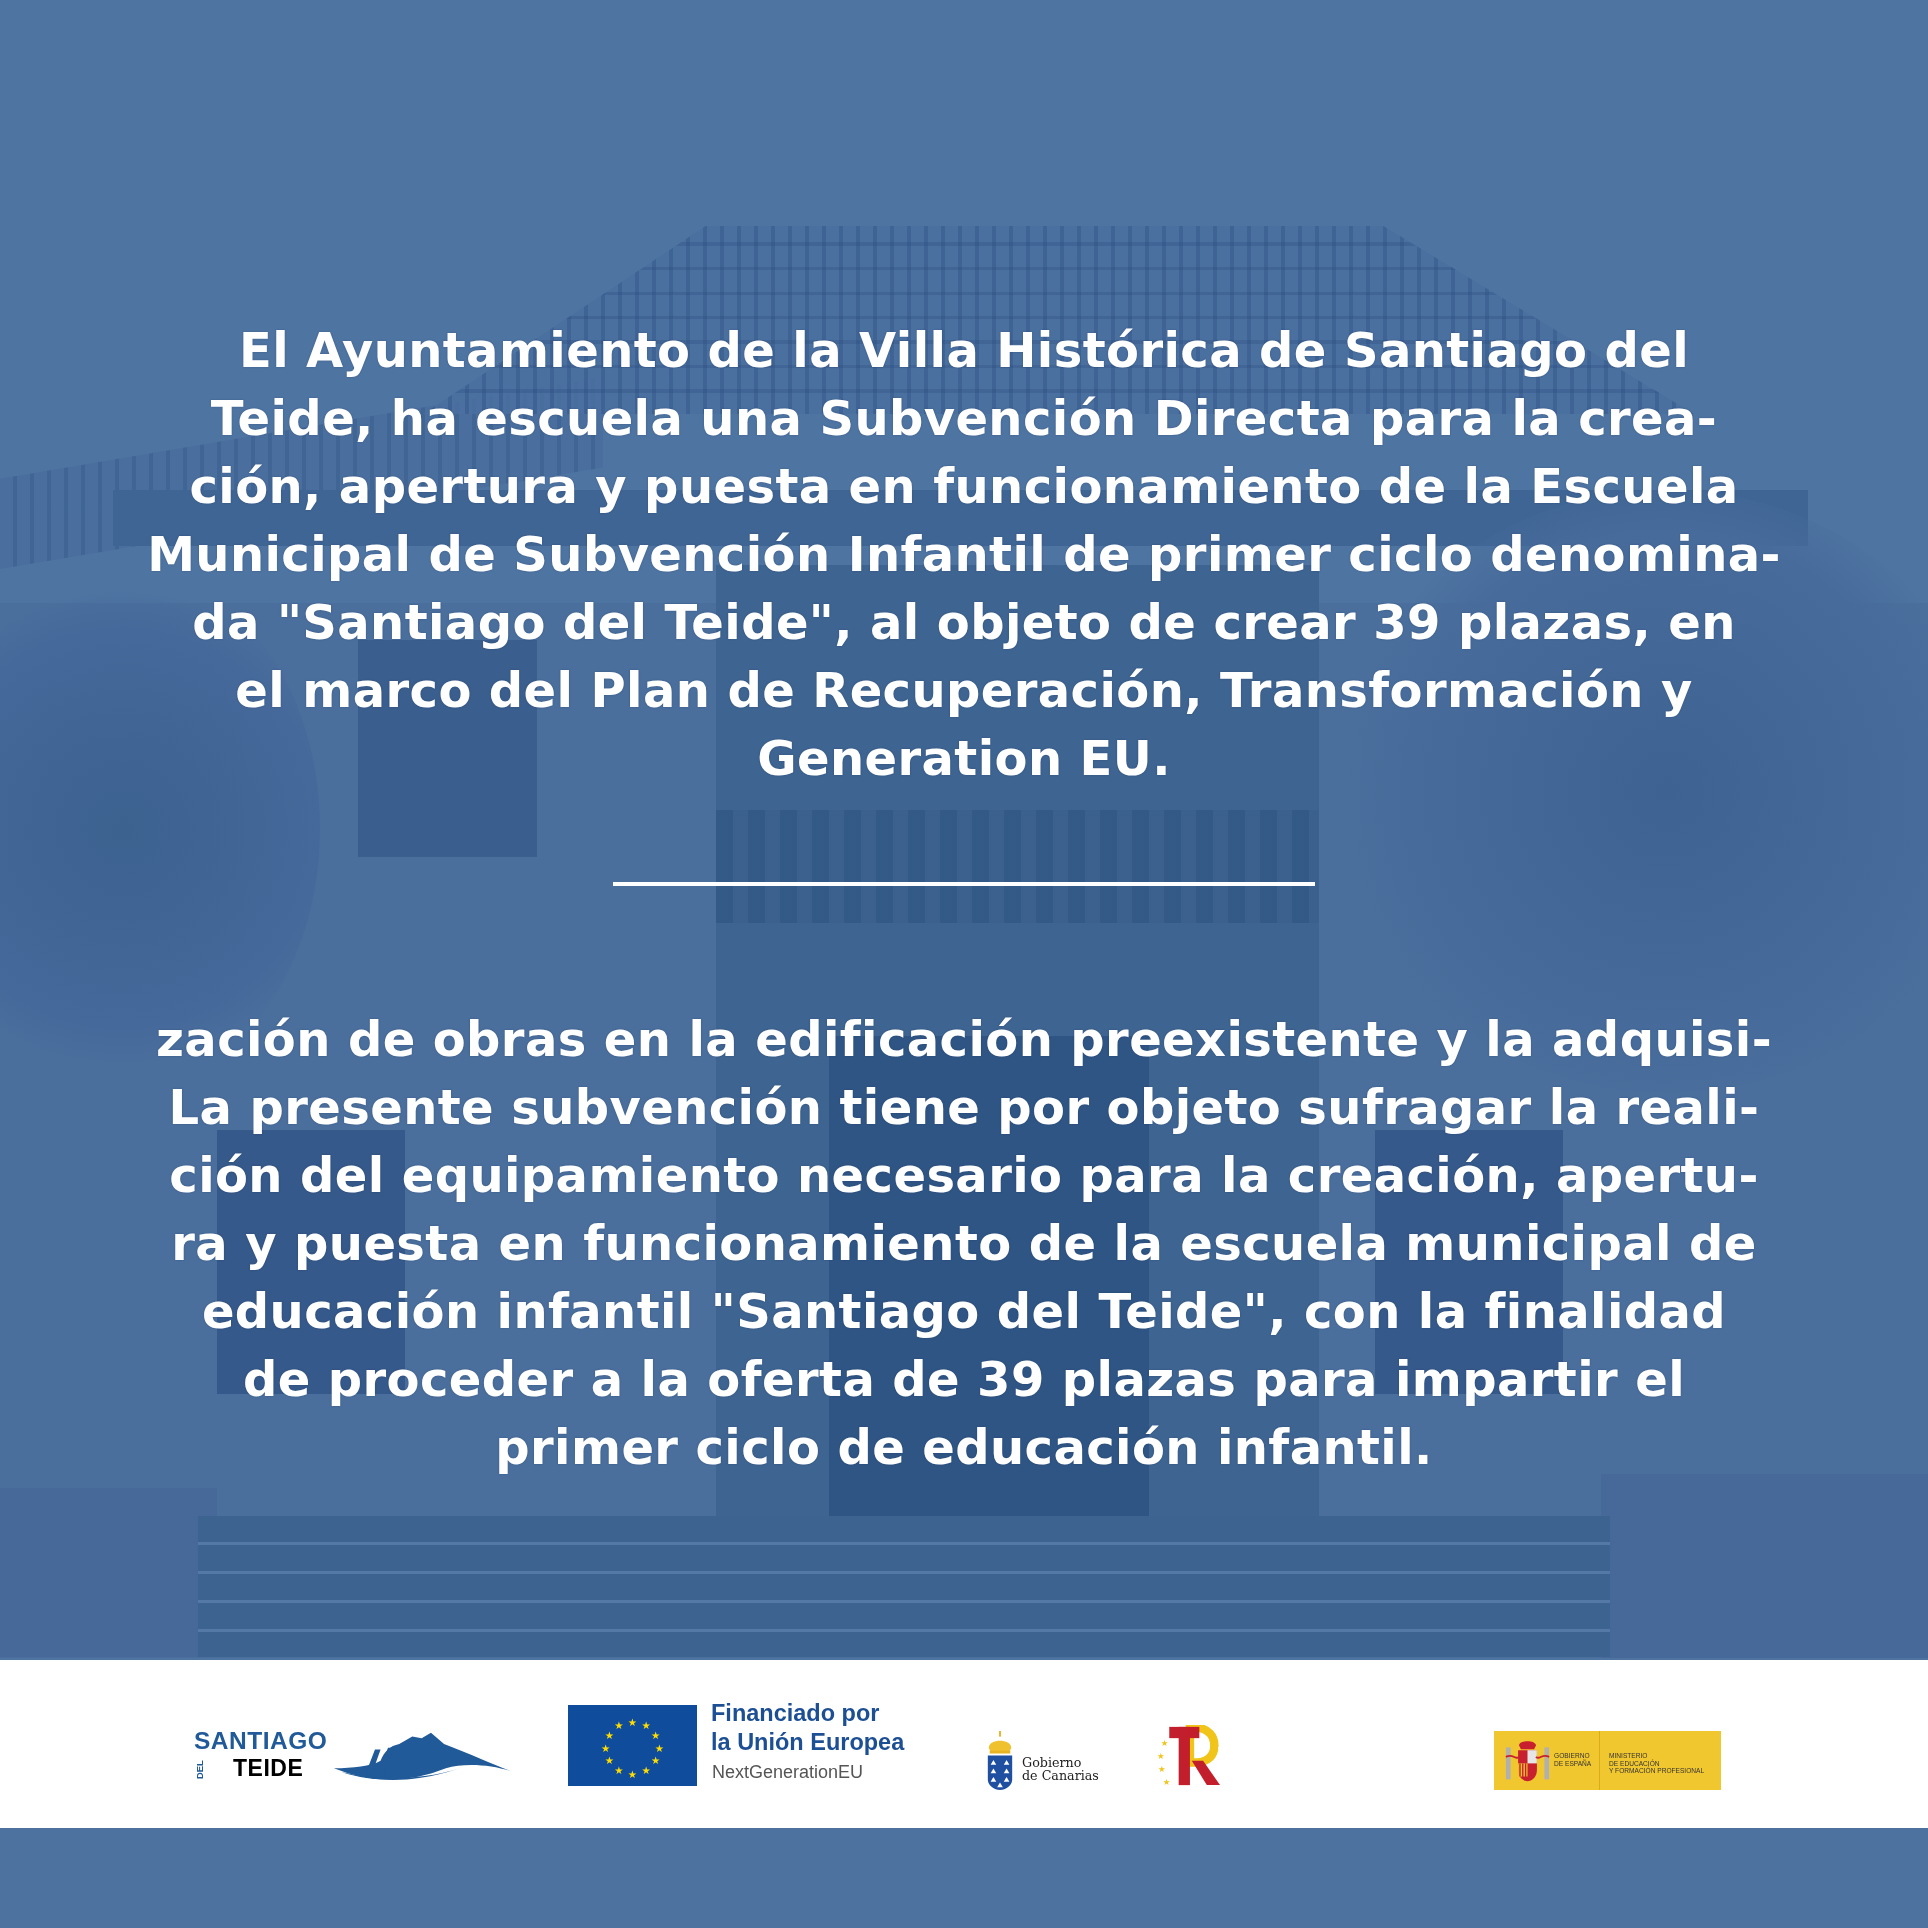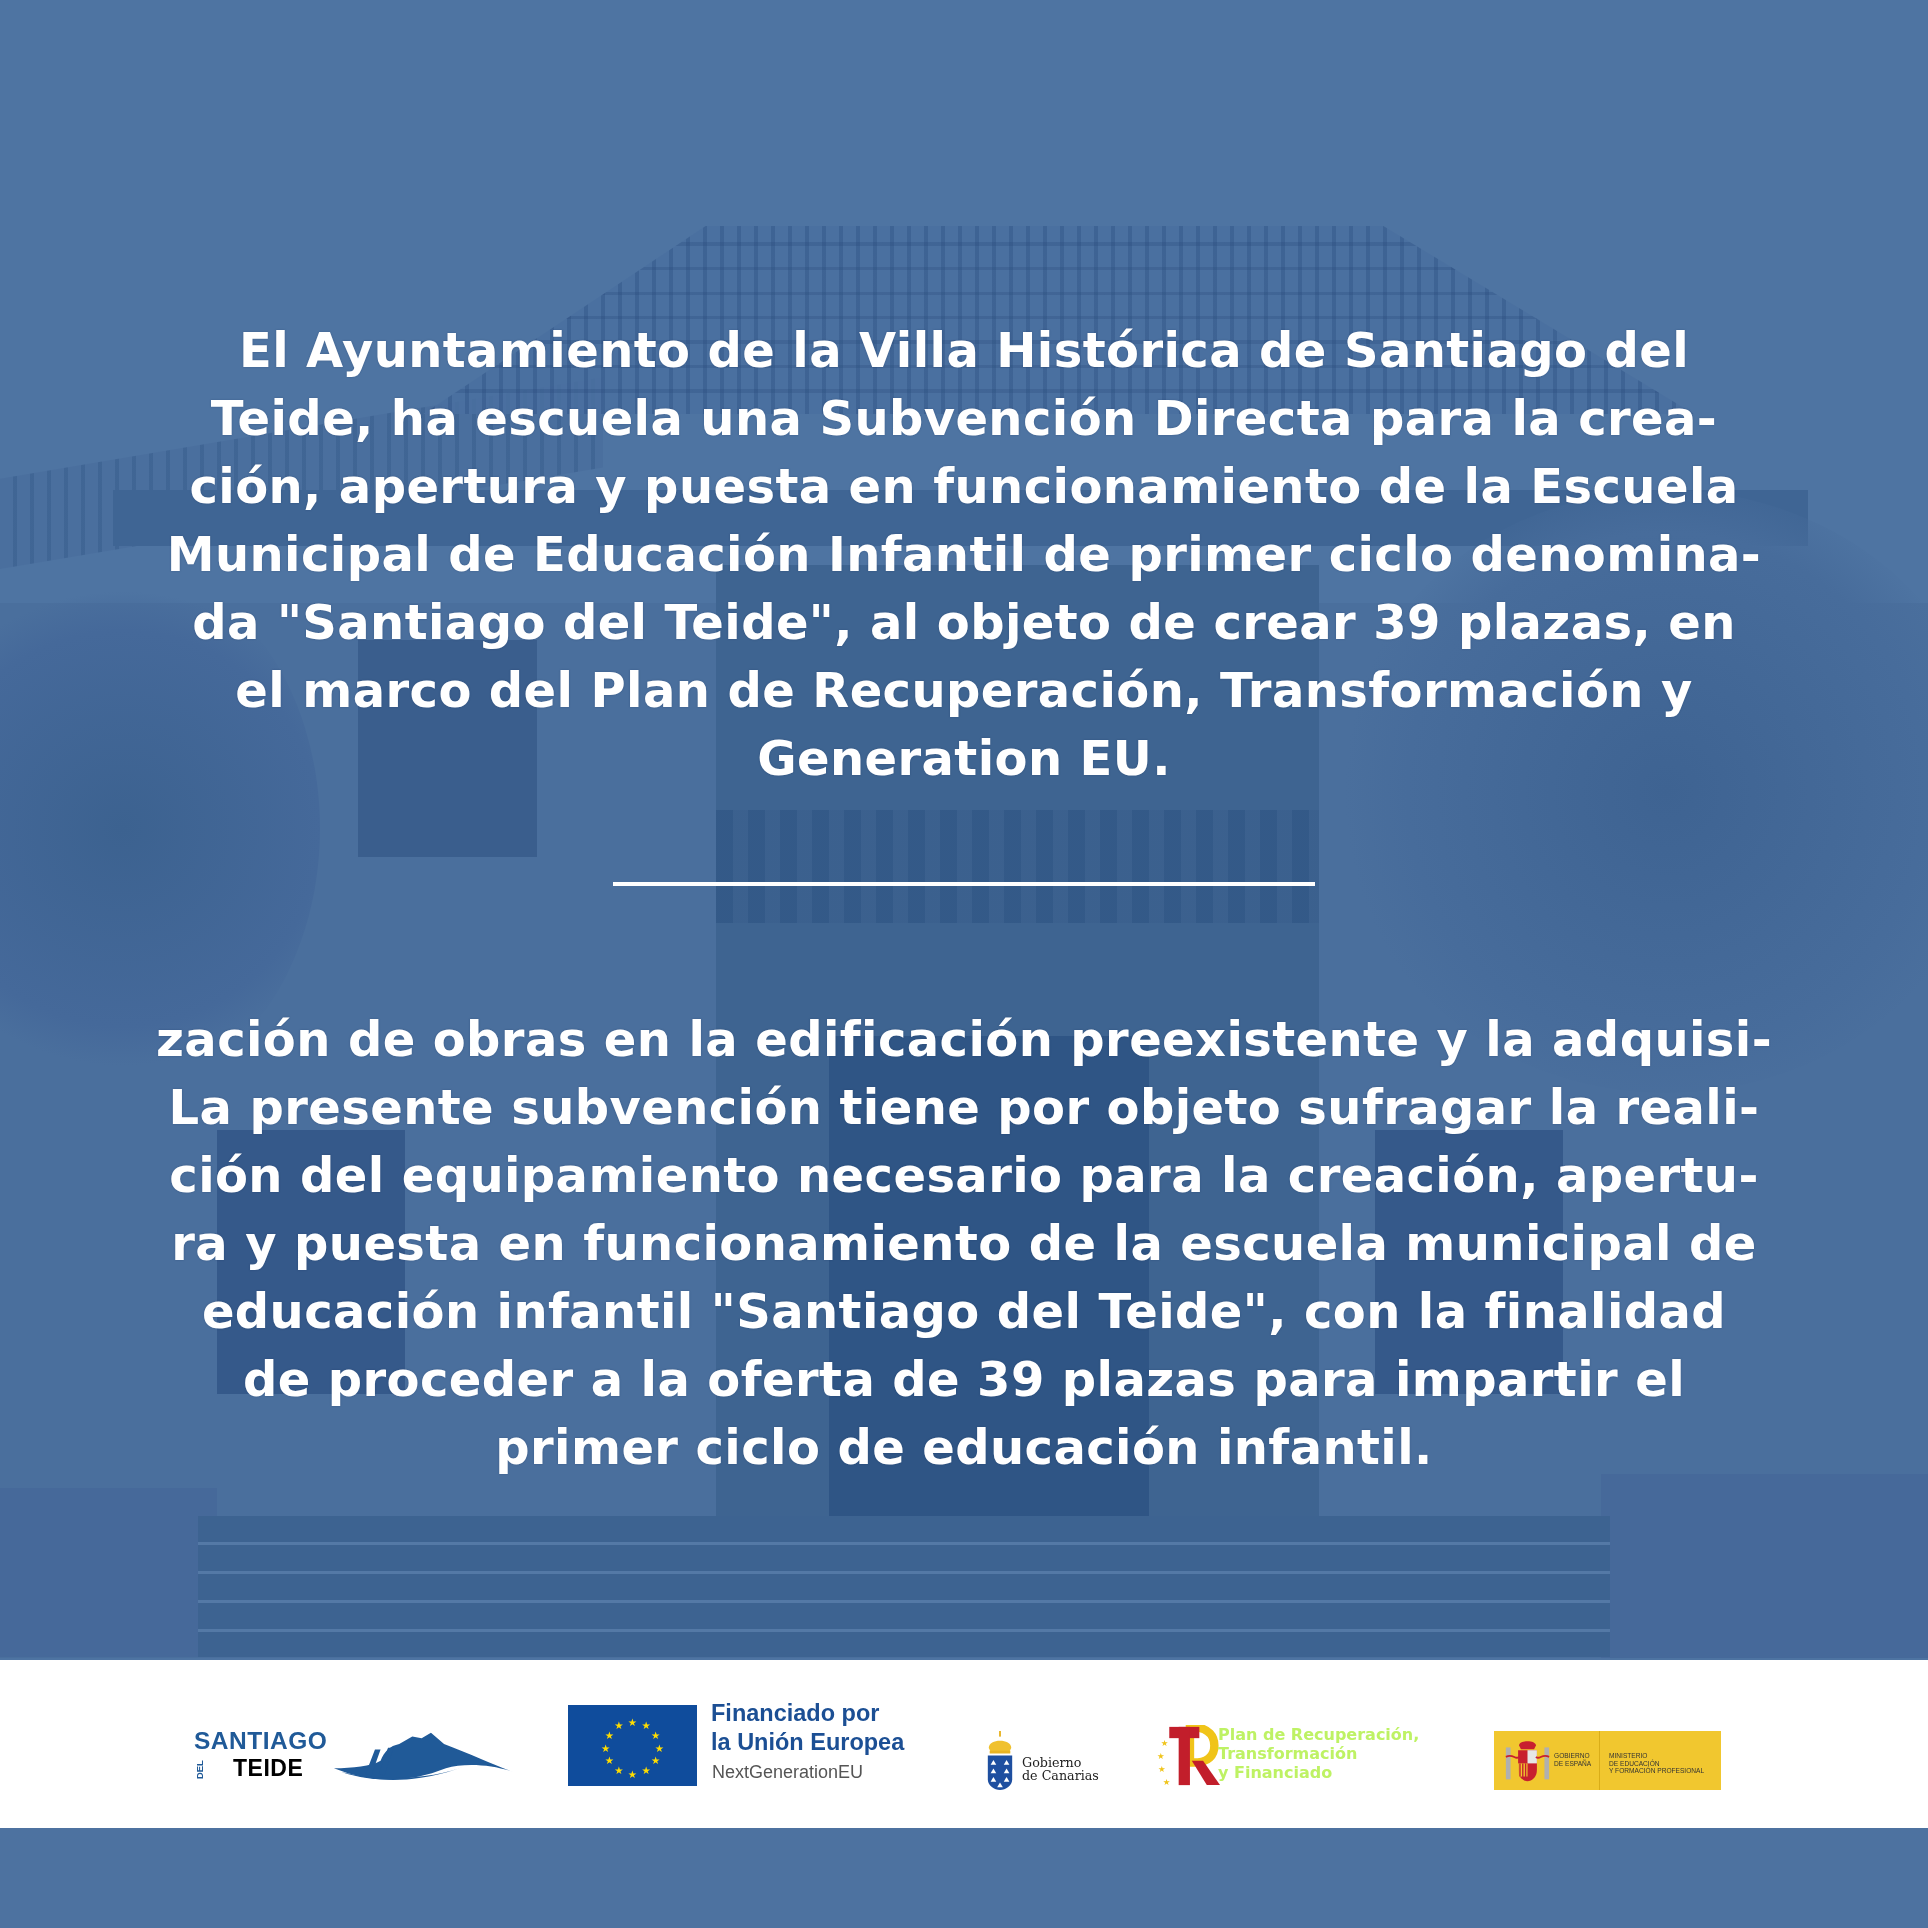--- a/index.html
+++ b/index.html
@@ -100,21 +100,21 @@
   
   .logo-canarias { left: 985px; top: 1731px; width: 132px; height: 60px; }
   .gc-emblem { position: absolute; left: 0; top: 0; width: 30px; height: 60px; }
   .gc-text { position: absolute; left: 37px; top: 24.5px; font-family: "DejaVu Serif", serif; font-size: 12.7px;
     color: #222; line-height: 13px; white-space: nowrap; }
 
   
   .logo-prtr { left: 1156px; top: 1725px; width: 301px; height: 66px; }
   .prtr-mark { position: absolute; left: 0; top: 0; width: 66px; height: 62px; }
   .prtr-text { position: absolute; left: 62px; top: 0; font-family: "DejaVu Sans", sans-serif; font-weight: bold;
-    font-size: 16px; color: #bef264; line-height: 19px; white-space: nowrap; }
+    font-size: 16px; color: #ffffff; line-height: 19px; white-space: nowrap; }
 
   
   .logo-spain { left: 1494px; top: 1731px; width: 227px; height: 59px; background: #f1c72f; }
   .es-divider { position: absolute; left: 105px; top: 0; width: 0.9px; height: 59px; background: #d9ad18; }
   .es-coat { position: absolute; left: 7.5px; top: 6.6px; width: 51px; height: 47px; }
   .es-gov { position: absolute; left: 60px; top: 21px; font-family: "Liberation Sans", sans-serif; font-size: 6.6px;
     color: #333; line-height: 7.5px; white-space: nowrap; }
   .es-min { position: absolute; left: 115px; top: 21px; font-family: "Liberation Sans", sans-serif; font-size: 6.6px;
     color: #333; line-height: 7.5px; white-space: nowrap; }
   .ln-block { display: block; }
@@ -140,21 +140,21 @@
   <div class="bg-planter-r"></div>
   <div class="bg-stairs"></div>
   <div class="bg-bottom"></div>
 </div>
 
 <div class="content">
   <p class="para para-1">
     <span class="ln">El Ayuntamiento de la Villa Histórica de Santiago del</span>
     <span class="ln">Teide, ha escuela una Subvención Directa para la crea-</span>
     <span class="ln">ción, apertura y puesta en funcionamiento de la Escuela</span>
-    <span class="ln">Municipal de Educación Infantil de primer ciclo denomina-</span>
+    <span class="ln">Municipal de Subvención Infantil de primer ciclo denomina-</span>
     <span class="ln">da "Santiago del Teide", al objeto de crear 39 plazas, en</span>
     <span class="ln">el marco del Plan de Recuperación, Transformación y</span>
     <span class="ln">Generation EU.</span>
   </p>
 
   <div class="separator"></div>
 
   <p class="para para-2">
     <span class="ln">zación de obras en la edificación preexistente y la adquisi-</span>
     <span class="ln">La presente subvención tiene por objeto sufragar la reali-</span>

